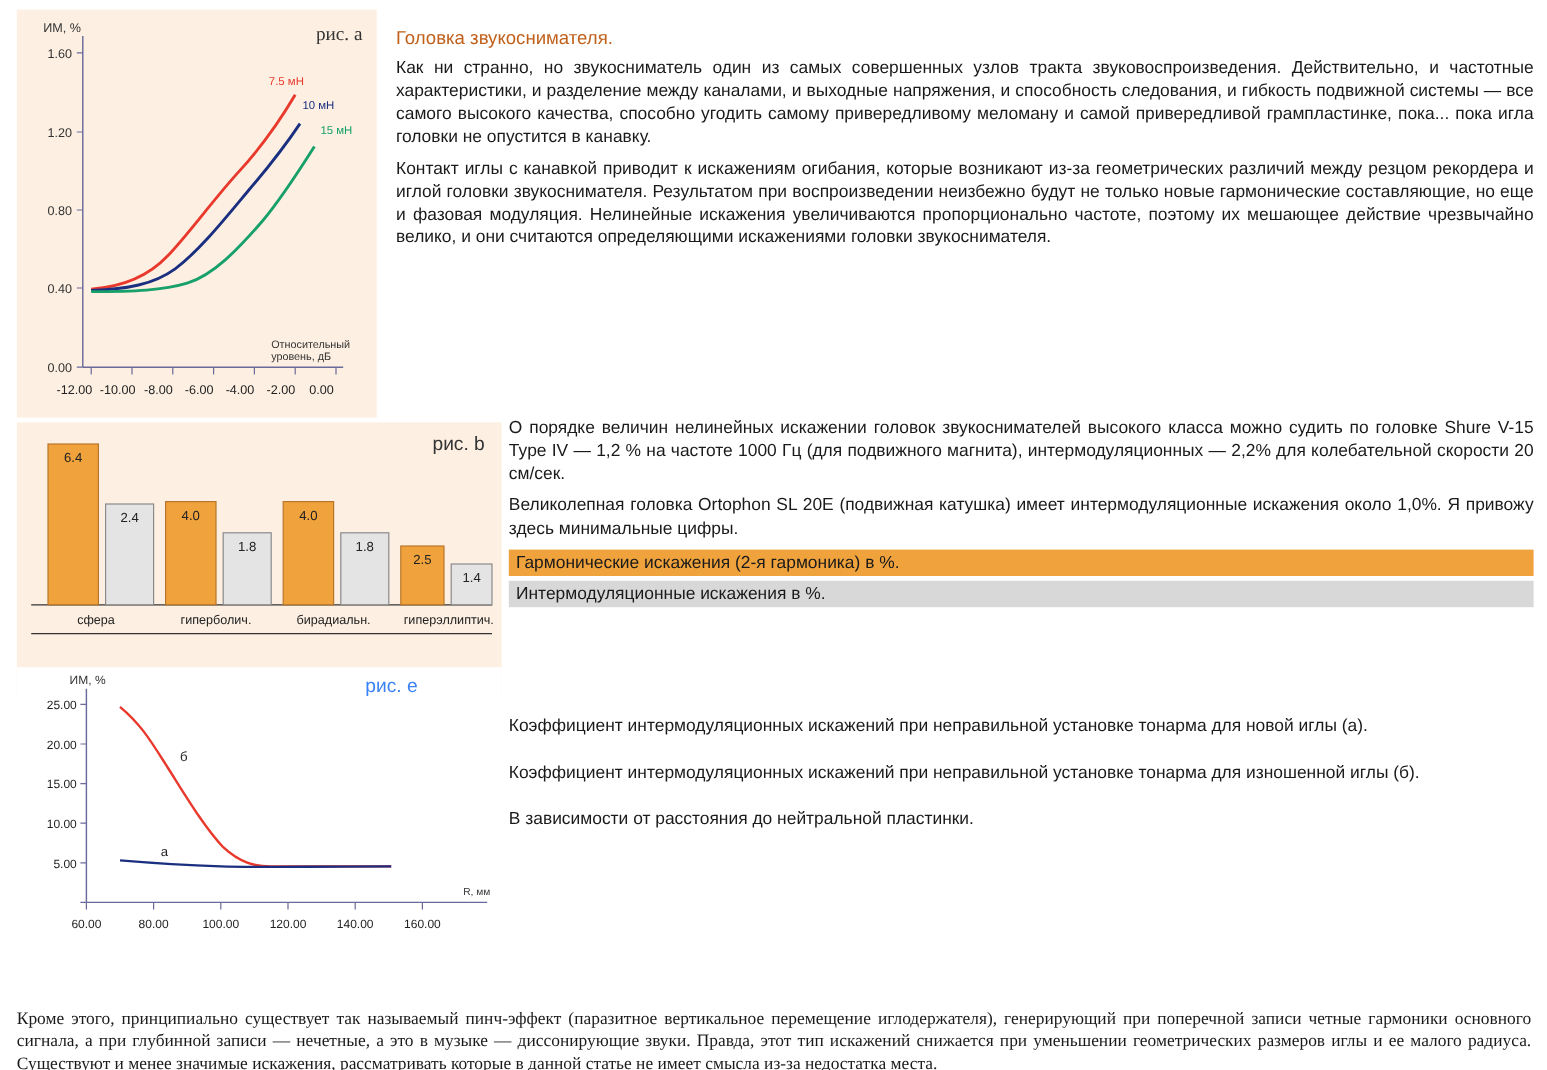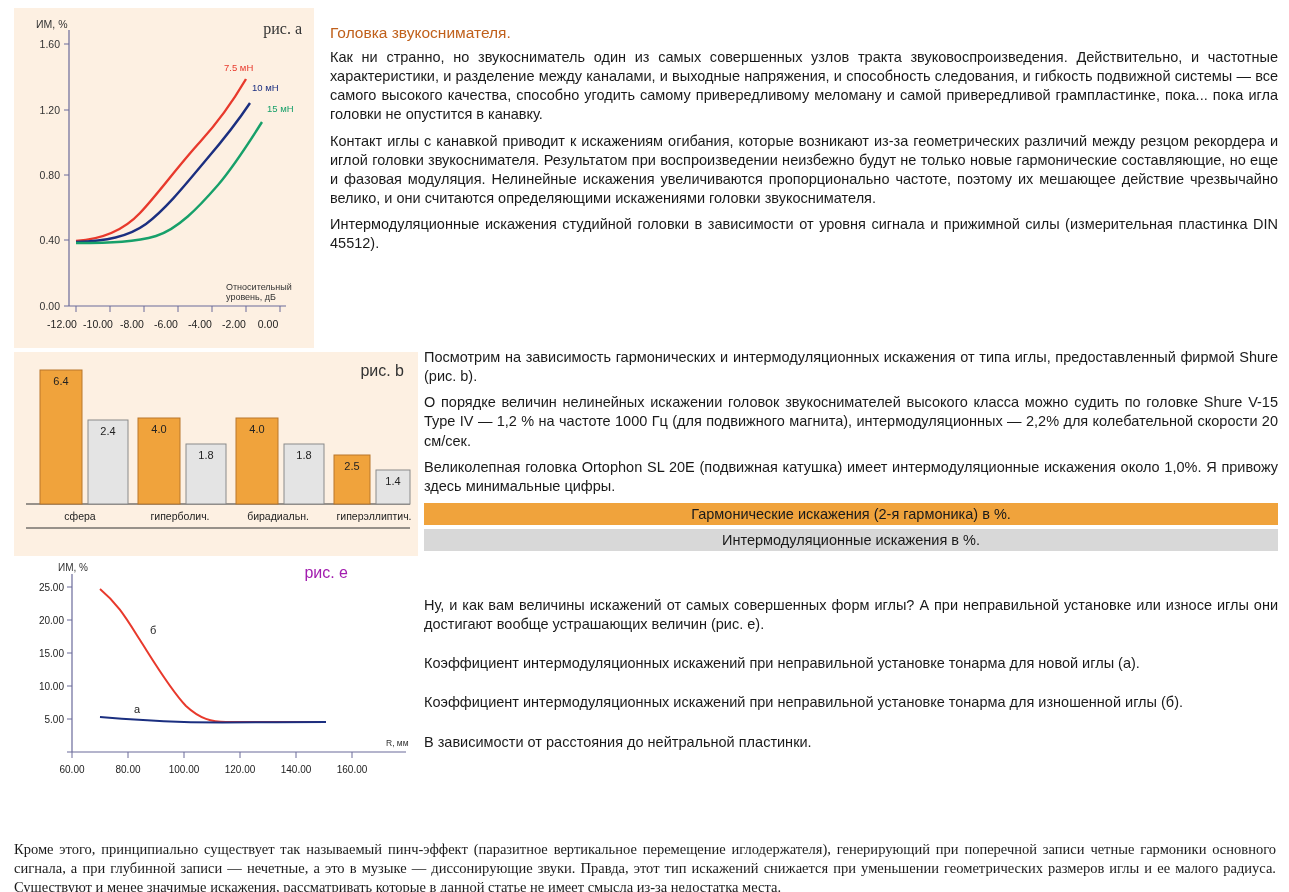--- a/index.html
+++ b/index.html
@@ -95,40 +95,39 @@
   .col-right-b {
     position: absolute;
     left: 424px;
     top: 348px;
     width: 854px;
   }
   .legend-row {
     padding: 3px 6px;
     font-size: 14.5px;
     margin-top: 4px;
-    text-align: center;
   }
   .legend-orange { background: #f0a33c; }
   .legend-gray { background: #d8d8d8; }
 
   
   .fig-e {
     position: absolute;
     left: 14px;
     top: 556px;
     width: 404px;
     height: 250px;
     background: #ffffff;
   }
   .fig-e-label {
     position: absolute;
     right: 70px;
     top: 8px;
     font-size: 16px;
-    color: #a21caf;
+    color: #3b82f6;
   }
   .fig-e-ylabel {
     position: absolute;
     left: 44px;
     top: 6px;
     font-size: 10px;
     color: #333;
   }
 
   
@@ -212,21 +211,20 @@
       <text x="210" y="63" font-size="9.5" fill="#e8392c">7.5 мН</text>
       <text x="238" y="83" font-size="9.5" fill="#1b2f80">10 мН</text>
       <text x="253" y="104" font-size="9.5" fill="#17a06a">15 мН</text>
     </svg>
   </div>
 
   <div class="col-right-a">
     <div class="title">Головка звукоснимателя.</div>
     <p class="para">Как ни странно, но звукосниматель один из самых совершенных узлов тракта звуковоспроизведения. Действительно, и частотные характеристики, и разделение между каналами, и выходные напряжения, и способность следования, и гибкость подвижной системы — все самого высокого качества, способно угодить самому привередливому меломану и самой привередливой грампластинке, пока... пока игла головки не опустится в канавку.</p>
     <p class="para">Контакт иглы с канавкой приводит к искажениям огибания, которые возникают из-за геометрических различий между резцом рекордера и иглой головки звукоснимателя. Результатом при воспроизведении неизбежно будут не только новые гармонические составляющие, но еще и фазовая модуляция. Нелинейные искажения увеличиваются пропорционально частоте, поэтому их мешающее действие чрезвычайно велико, и они считаются определяющими искажениями головки звукоснимателя.</p>
-    <p class="para">Интермодуляционные искажения студийной головки в зависимости от уровня сигнала и прижимной силы (измерительная пластинка DIN 45512).</p>
   </div>
 
   <div class="fig-b">
     <div class="fig-b-label">рис. b</div>
     <svg width="404" height="190" viewBox="0 0 404 190">
 
       <line x1="12" y1="152" x2="396" y2="152" stroke="#333" stroke-width="1"></line>
 
       <rect x="26" y="18" width="42" height="134" fill="#f0a33c" stroke="#b9762a" stroke-width="1"></rect>
       <text x="47" y="33" font-size="11" fill="#222" text-anchor="middle">6.4</text>
@@ -252,21 +250,20 @@
         <text x="66" y="168">сфера</text>
         <text x="166" y="168">гиперболич.</text>
         <text x="264" y="168">бирадиальн.</text>
         <text x="360" y="168">гиперэллиптич.</text>
       </g>
       <line x1="12" y1="176" x2="396" y2="176" stroke="#333" stroke-width="1"></line>
     </svg>
   </div>
 
   <div class="col-right-b">
-    <p class="para">Посмотрим на зависимость гармонических и интермодуляционных искажения от типа иглы, предоставленный фирмой Shure (рис. b).</p>
     <p class="para">О порядке величин нелинейных искажении головок звукоснимателей высокого класса можно судить по головке Shure V-15 Type IV — 1,2 % на частоте 1000 Гц (для подвижного магнита), интермодуляционных — 2,2% для колебательной скорости 20 см/сек.</p>
     <p class="para">Великолепная головка Ortophon SL 20E (подвижная катушка) имеет интермодуляционные искажения около 1,0%. Я привожу здесь минимальные цифры.</p>
     <div class="legend-row legend-orange">Гармонические искажения (2-я гармоника) в %.</div>
     <div class="legend-row legend-gray">Интермодуляционные искажения в %.</div>
   </div>
 
   <div class="fig-e">
     <div class="fig-e-label">рис. е</div>
     <div class="fig-e-ylabel">ИМ, %</div>
     <svg width="404" height="250" viewBox="0 0 404 250">
@@ -311,21 +308,20 @@
       <path d="M86,33 C104,48 112,62 126,84 C140,106 156,133 172,150 C186,163 198,166 212,166 C240,166 280,166 312,166" fill="none" stroke="#e8392c" stroke-width="2"></path>
 
       <path d="M86,161 C110,163 140,165 170,166 C200,167 240,166 312,166" fill="none" stroke="#1b2f80" stroke-width="2"></path>
 
       <text x="136" y="78" font-size="11" fill="#222">б</text>
       <text x="120" y="157" font-size="11" fill="#222">а</text>
     </svg>
   </div>
 
   <div class="col-right-e">
-    <p class="para">Ну, и как вам величины искажений от самых совершенных форм иглы? А при неправильной установке или износе иглы они достигают вообще устрашающих величин (рис. е).</p>
     <p class="para">Коэффициент интермодуляционных искажений при неправильной установке тонарма для новой иглы (а).</p>
     <p class="para">Коэффициент интермодуляционных искажений при неправильной установке тонарма для изношенной иглы (б).</p>
     <p class="para">В зависимости от расстояния до нейтральной пластинки.</p>
   </div>
 
   <div class="bottom-block">
     <p class="para">Кроме этого, принципиально существует так называемый пинч-эффект (паразитное вертикальное перемещение иглодержателя), генерирующий при поперечной записи четные гармоники основного сигнала, а при глубинной записи — нечетные, а это в музыке — диссонирующие звуки. Правда, этот тип искажений снижается при уменьшении геометрических размеров иглы и ее малого радиуса. Существуют и менее значимые искажения, рассматривать которые в данной статье не имеет смысла из-за недостатка места.</p>
   </div>
 
 </div>

